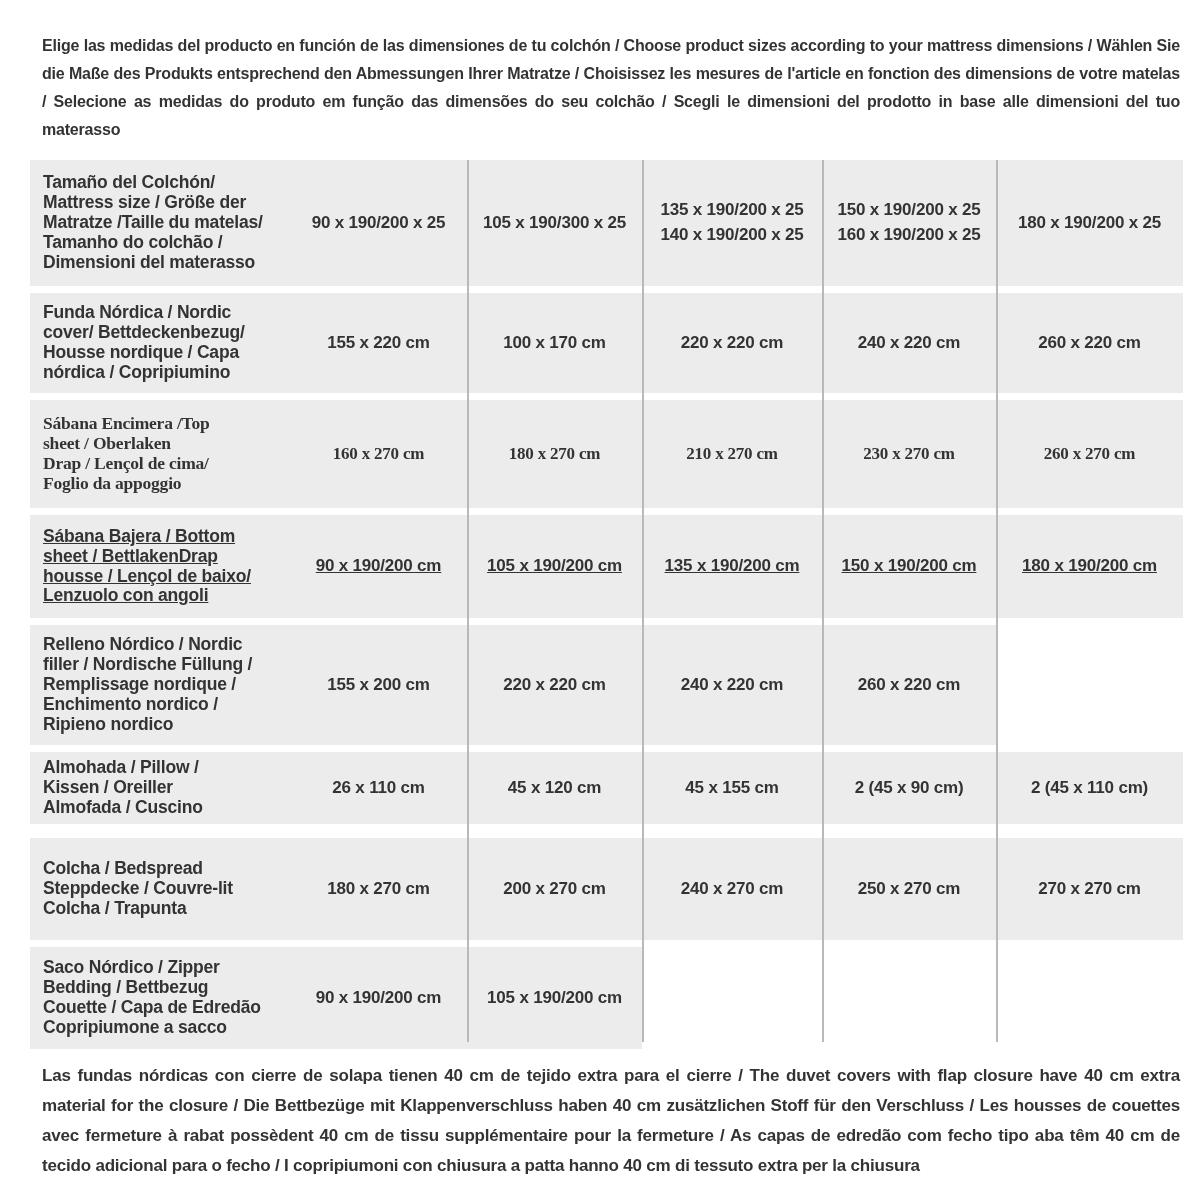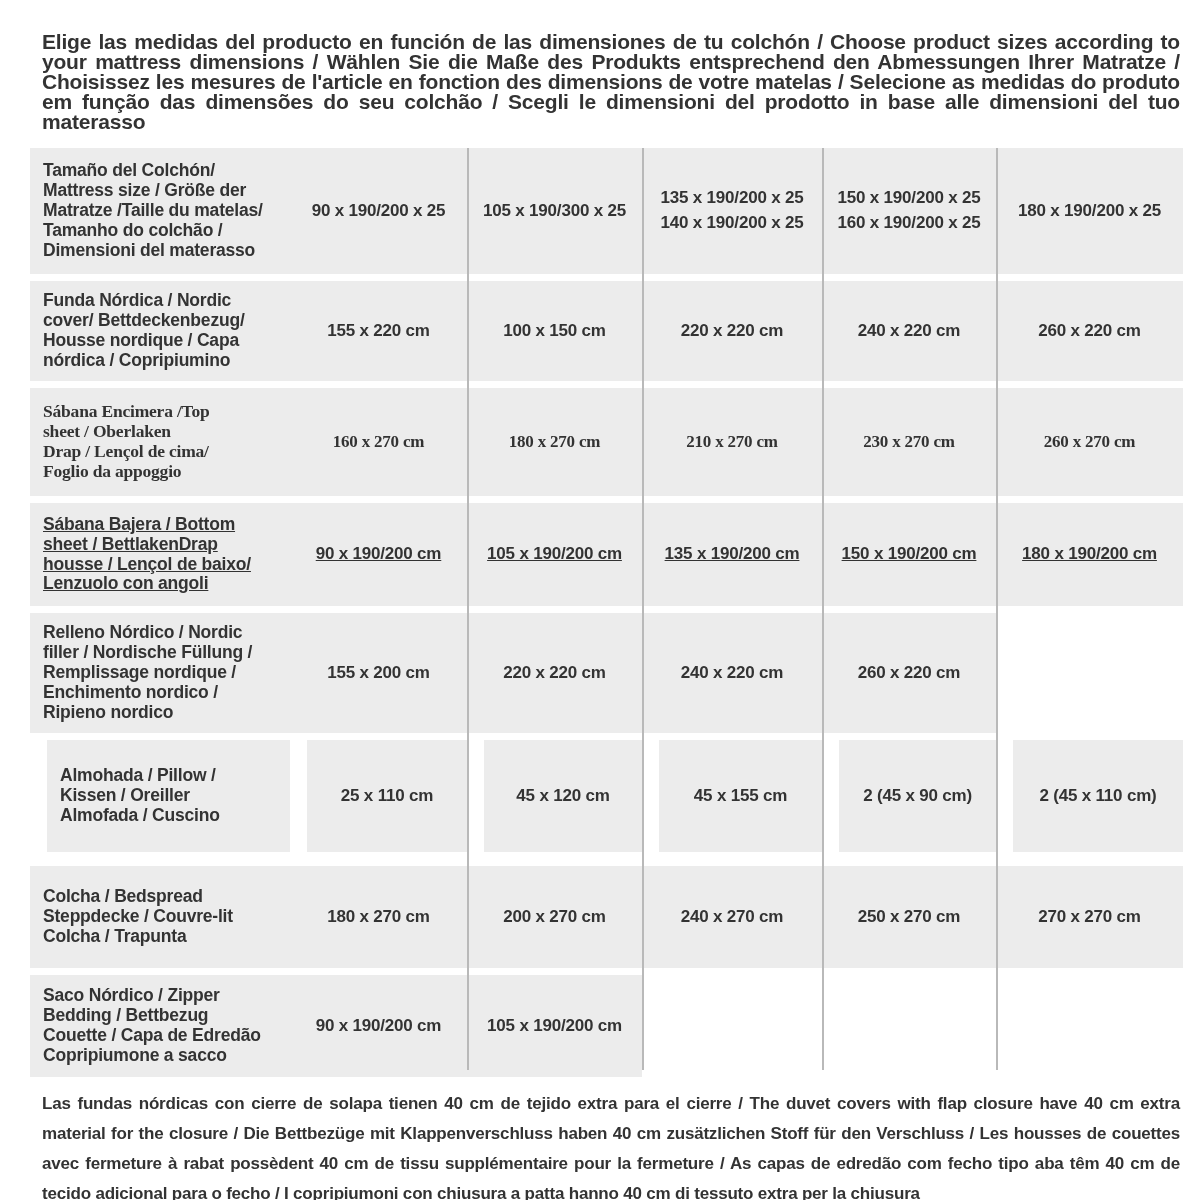--- a/index.html
+++ b/index.html
@@ -13,22 +13,22 @@
     font-family: "Liberation Sans", sans-serif;
     font-weight: bold;
     color: #333333;
     font-stretch: condensed;
     letter-spacing: -0.2px;
     overflow: hidden;
   }
   .intro {
     margin: 32px 20px 0 42px;
     width: 1138px;
-    font-size: 21px;
-    line-height: 20px;
+    font-size: 16px;
+    line-height: 28px;
     text-align: justify;
   }
   .size-table {
     position: relative;
     margin: 16px 0 0 30px;
     width: 1153px;
   }
   .t-row {
     display: grid;
     grid-template-columns: 260px 177px 175px 180px 174px 187px;
@@ -51,21 +51,21 @@
     padding-left: 13px;
     line-height: 1.14;
     font-size: 17.5px;
   }
   .blank { background: #ffffff; }
   .h-header  { height: 126px; }
   .h-funda   { height: 100px; }
   .h-encimera{ height: 108px; font-family: Liberation Serif, serif; }
   .h-bajera  { height: 103px; text-decoration: underline; }
   .h-relleno { height: 120px; }
-  .h-almohada{ height: 112px; margin-left: 17px;  }
+  .h-almohada{ height: 72px;  }
   .h-colcha  { height: 102px; }
   .h-saco    { height: 102px; }
   .vline {
     position: absolute;
     top: 0;
     bottom: 7px;
     width: 2px;
     background: #b9b9b9;
   }
   .footnote {
@@ -97,21 +97,21 @@
 160 x 190/200 x 25</div>
     <div class="cell h-header">180 x 190/200 x 25</div>
   </div>
 
   <div class="t-row">
     <div class="cell label-cell h-funda">Funda Nórdica /  Nordic
 cover/ Bettdeckenbezug/
 Housse nordique  / Capa
 nórdica / Copripiumino</div>
     <div class="cell h-funda">155 x 220 cm</div>
-    <div class="cell h-funda">100 x 150 cm</div>
+    <div class="cell h-funda">100 x 170 cm</div>
     <div class="cell h-funda">220 x 220 cm</div>
     <div class="cell h-funda">240 x 220 cm</div>
     <div class="cell h-funda">260 x 220 cm</div>
   </div>
 
   <div class="t-row">
     <div class="cell label-cell h-encimera">Sábana Encimera /Top
 sheet / Oberlaken
 Drap / Lençol de cima/
 Foglio da appoggio</div>
@@ -143,21 +143,21 @@
     <div class="cell h-relleno">155 x 200 cm</div>
     <div class="cell h-relleno">220 x 220 cm</div>
     <div class="cell h-relleno">240 x 220 cm</div>
     <div class="cell h-relleno">260 x 220 cm</div>
   </div>
 
   <div class="t-row">
     <div class="cell label-cell h-almohada">Almohada  / Pillow /
 Kissen / Oreiller
 Almofada / Cuscino</div>
-    <div class="cell h-almohada">25 x 110 cm</div>
+    <div class="cell h-almohada">26 x 110 cm</div>
     <div class="cell h-almohada">45 x 120 cm</div>
     <div class="cell h-almohada">45 x 155 cm</div>
     <div class="cell h-almohada">2 (45 x 90 cm)</div>
     <div class="cell h-almohada">2 (45 x 110 cm)</div>
   </div>
 
   <div class="t-row row-colcha">
     <div class="cell label-cell h-colcha">Colcha / Bedspread
 Steppdecke / Couvre-lit
 Colcha / Trapunta</div>

